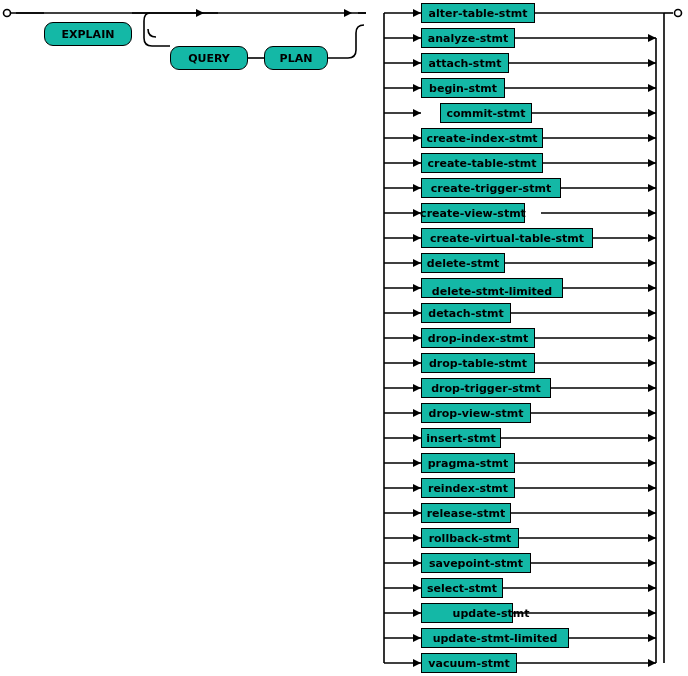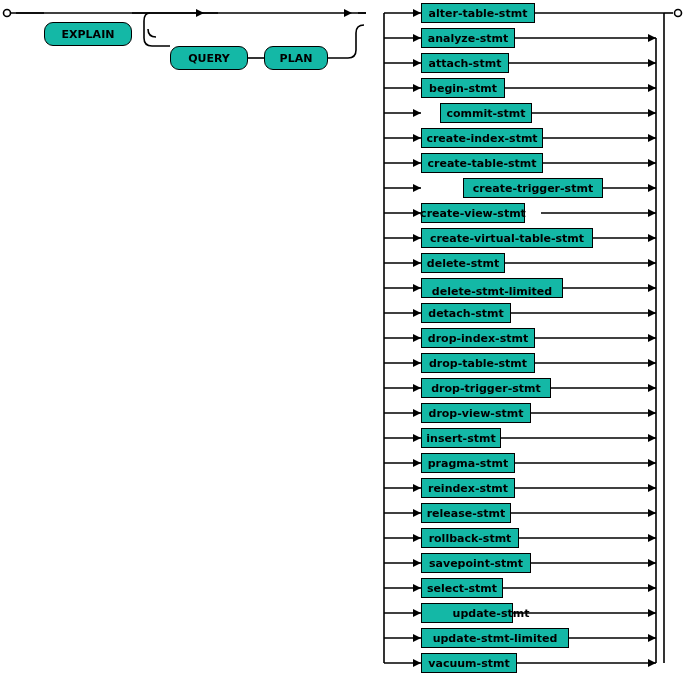--- a/index.html
+++ b/index.html
@@ -218,21 +218,21 @@
     </div>
   <div class="node" style="left:440px; top:103px; width:92px; height:20px;">
       <span>commit-stmt</span>
     </div>
   <div class="node" style="left:421px; top:128px; width:122px; height:20px;">
       <span>create-index-stmt</span>
     </div>
   <div class="node" style="left:421px; top:153px; width:122px; height:20px;">
       <span>create-table-stmt</span>
     </div>
-  <div class="node" style="left:421px; top:178px; width:140px; height:20px;margin-left:42px;">
+  <div class="node" style="left:421px; top:178px; width:140px; height:20px;">
       <span>create-trigger-stmt</span>
     </div>
   <div class="node" style="left:421px; top:203px; width:104px; height:20px;">
       <span>create-view-stmt</span>
     </div>
   <div class="node" style="left:421px; top:228px; width:172px; height:20px;">
       <span>create-virtual-table-stmt</span>
     </div>
   <div class="node" style="left:421px; top:253px; width:84px; height:20px;">
       <span>delete-stmt</span>

